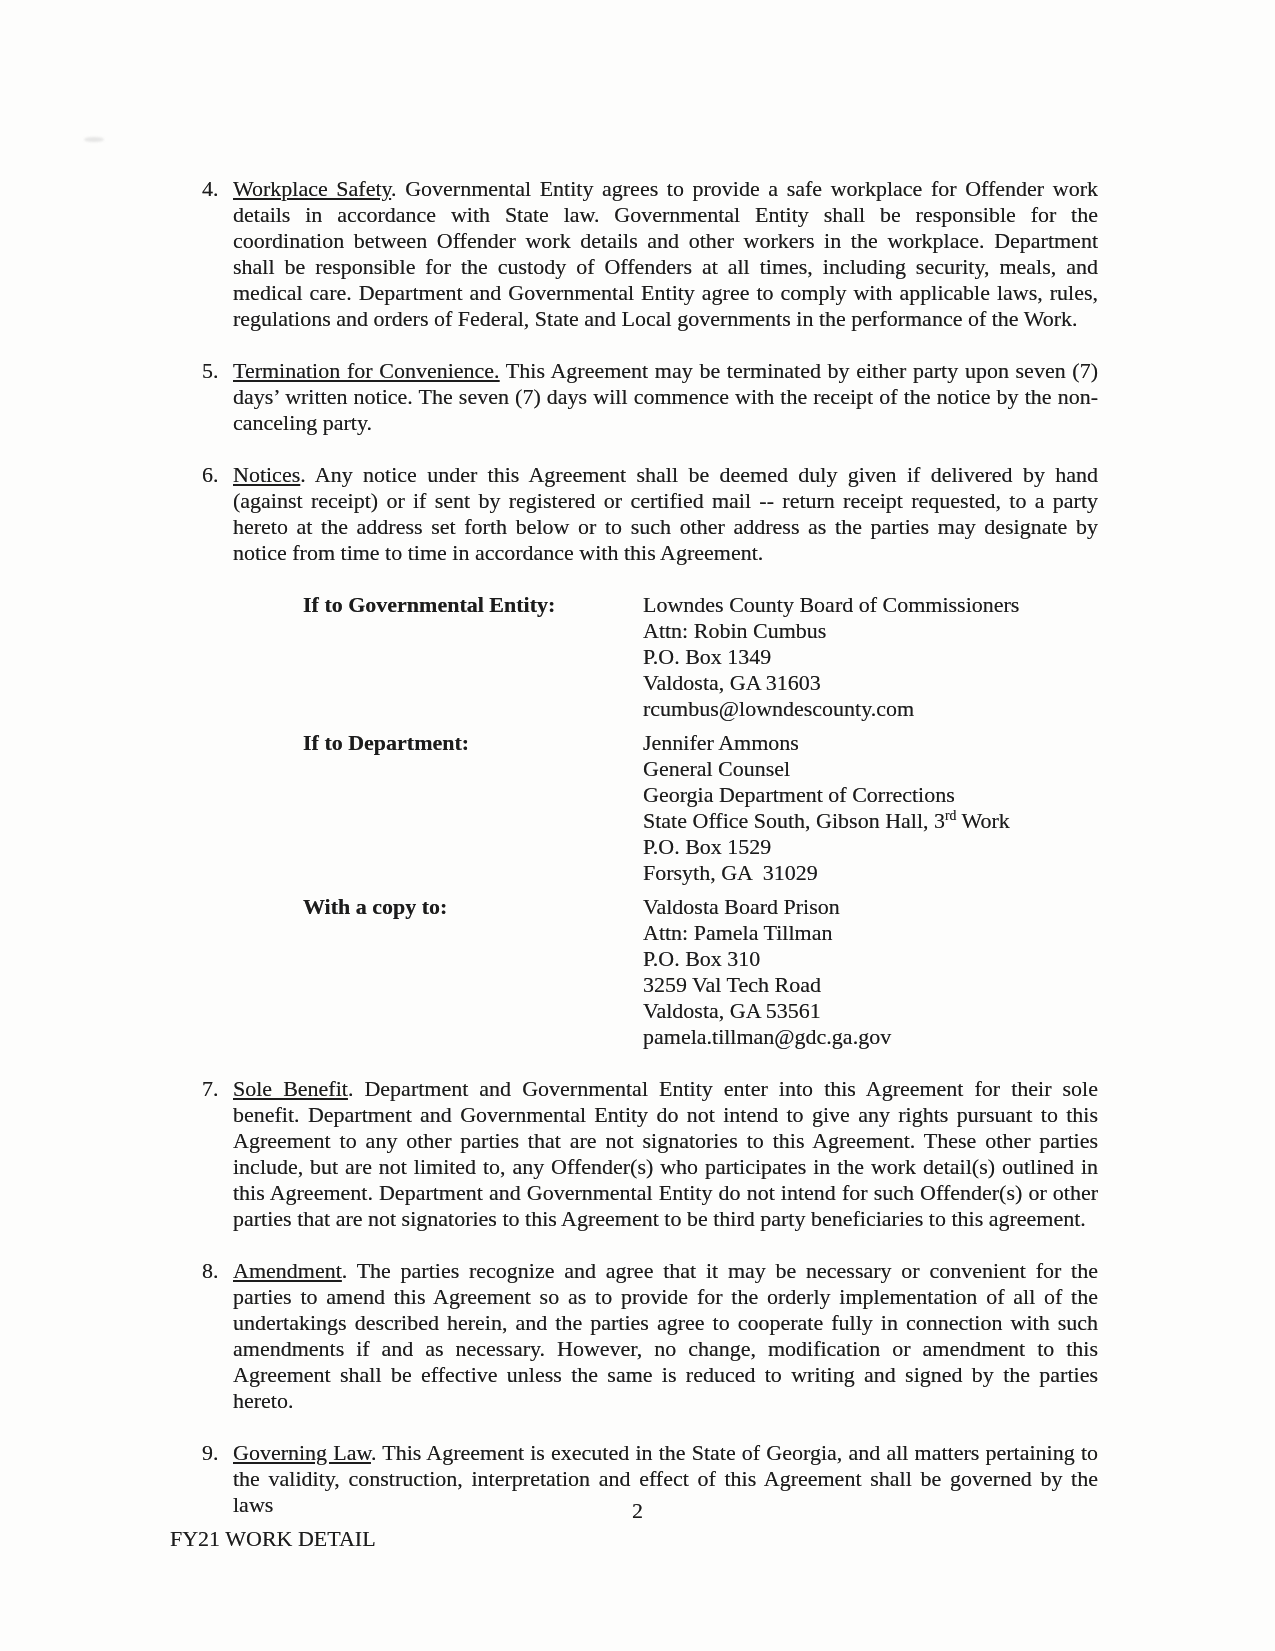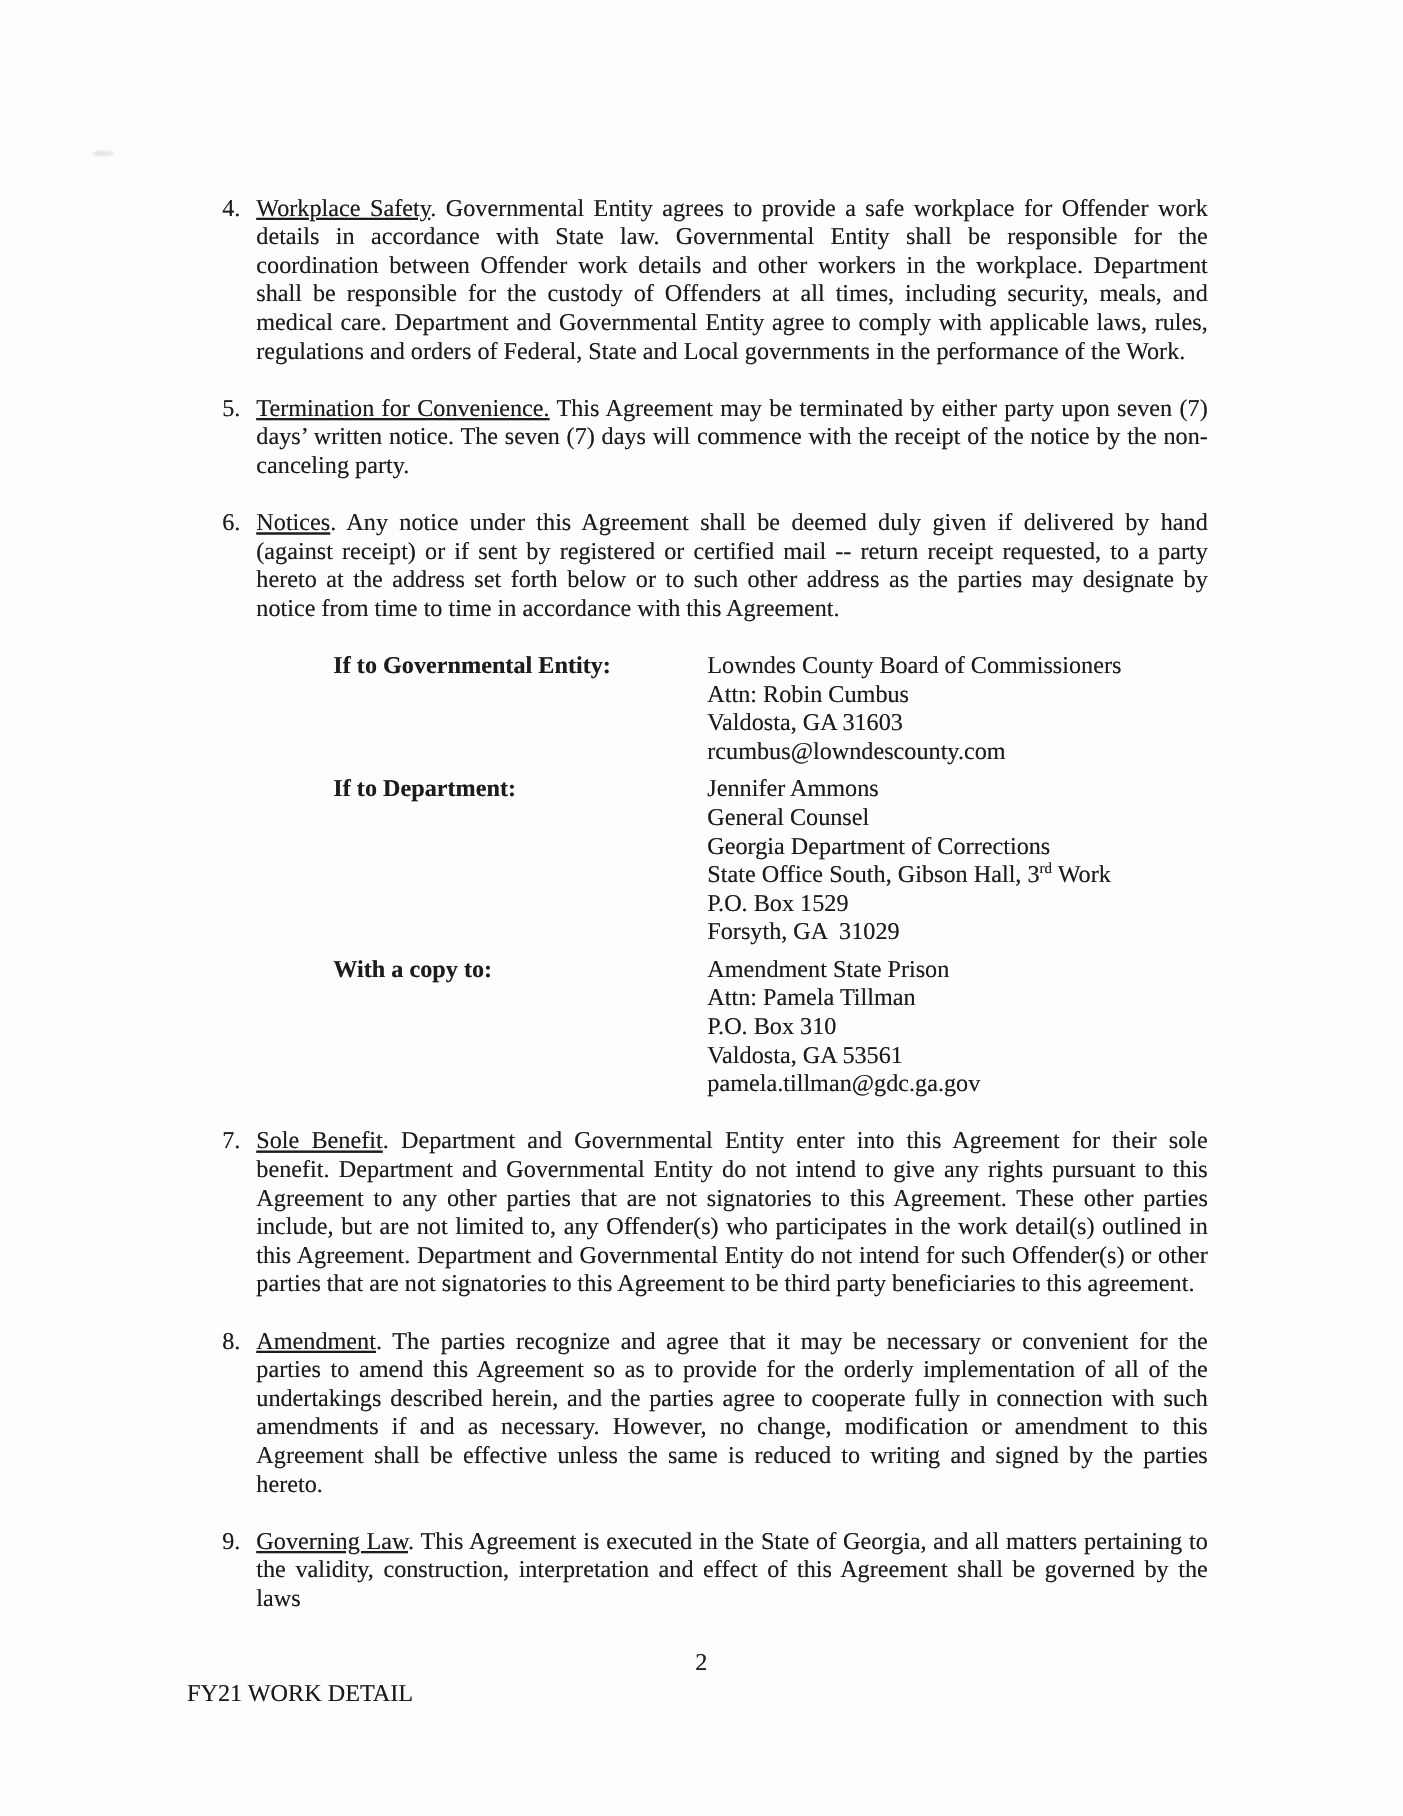--- a/index.html
+++ b/index.html
@@ -65,43 +65,45 @@
       <p class="para"><span class="u">Notices</span><span>.  Any notice under this Agreement shall be deemed duly given if delivered by hand (against receipt) or if sent by registered or certified mail -- return receipt requested, to a party hereto at the address set forth below or to such other address as the parties may designate by notice from time to time in accordance with this Agreement.</span></p>
     </div>
 
     <div class="contacts">
 
       <div class="contact">
         <div class="contact-label">If to Governmental Entity:</div>
         <div class="contact-lines">
           <div class="addr-line">Lowndes County Board of Commissioners</div>
           <div class="addr-line">Attn: Robin Cumbus</div>
+          <div class="addr-line">P.O. Box 1349</div>
           <div class="addr-line">Valdosta, GA 31603</div>
           <div class="addr-line">rcumbus@lowndescounty.com</div>
         </div>
       </div>
 
       <div class="contact">
         <div class="contact-label">If to Department:</div>
         <div class="contact-lines">
           <div class="addr-line">Jennifer Ammons</div>
           <div class="addr-line">General Counsel</div>
           <div class="addr-line">Georgia Department of Corrections</div>
           <div class="addr-line"><span>State Office South, Gibson Hall, 3</span><sup class="ord">rd</sup><span> Work</span></div>
           <div class="addr-line">P.O. Box 1529</div>
           <div class="addr-line">Forsyth, GA  31029</div>
         </div>
       </div>
 
       <div class="contact">
         <div class="contact-label">With a copy to:</div>
         <div class="contact-lines">
-          <div class="addr-line">Amendment State Prison</div>
+          <div class="addr-line">Valdosta Board Prison</div>
           <div class="addr-line">Attn: Pamela Tillman</div>
           <div class="addr-line">P.O. Box 310</div>
+          <div class="addr-line">3259 Val Tech Road</div>
           <div class="addr-line">Valdosta, GA 53561</div>
           <div class="addr-line">pamela.tillman@gdc.ga.gov</div>
         </div>
       </div>
 
     </div>
 
     <div class="item">
       <span class="num">7.</span>
       <p class="para"><span class="u">Sole Benefit</span><span>.  Department and Governmental Entity enter into this Agreement for their sole benefit.  Department and Governmental Entity do not intend to give any rights pursuant to this Agreement to any other parties that are not signatories to this Agreement.  These other parties include, but are not limited to, any Offender(s) who participates in the work detail(s) outlined in this Agreement.  Department and Governmental Entity do not intend for such Offender(s) or other parties that are not signatories to this Agreement to be third party beneficiaries to this agreement.</span></p>

